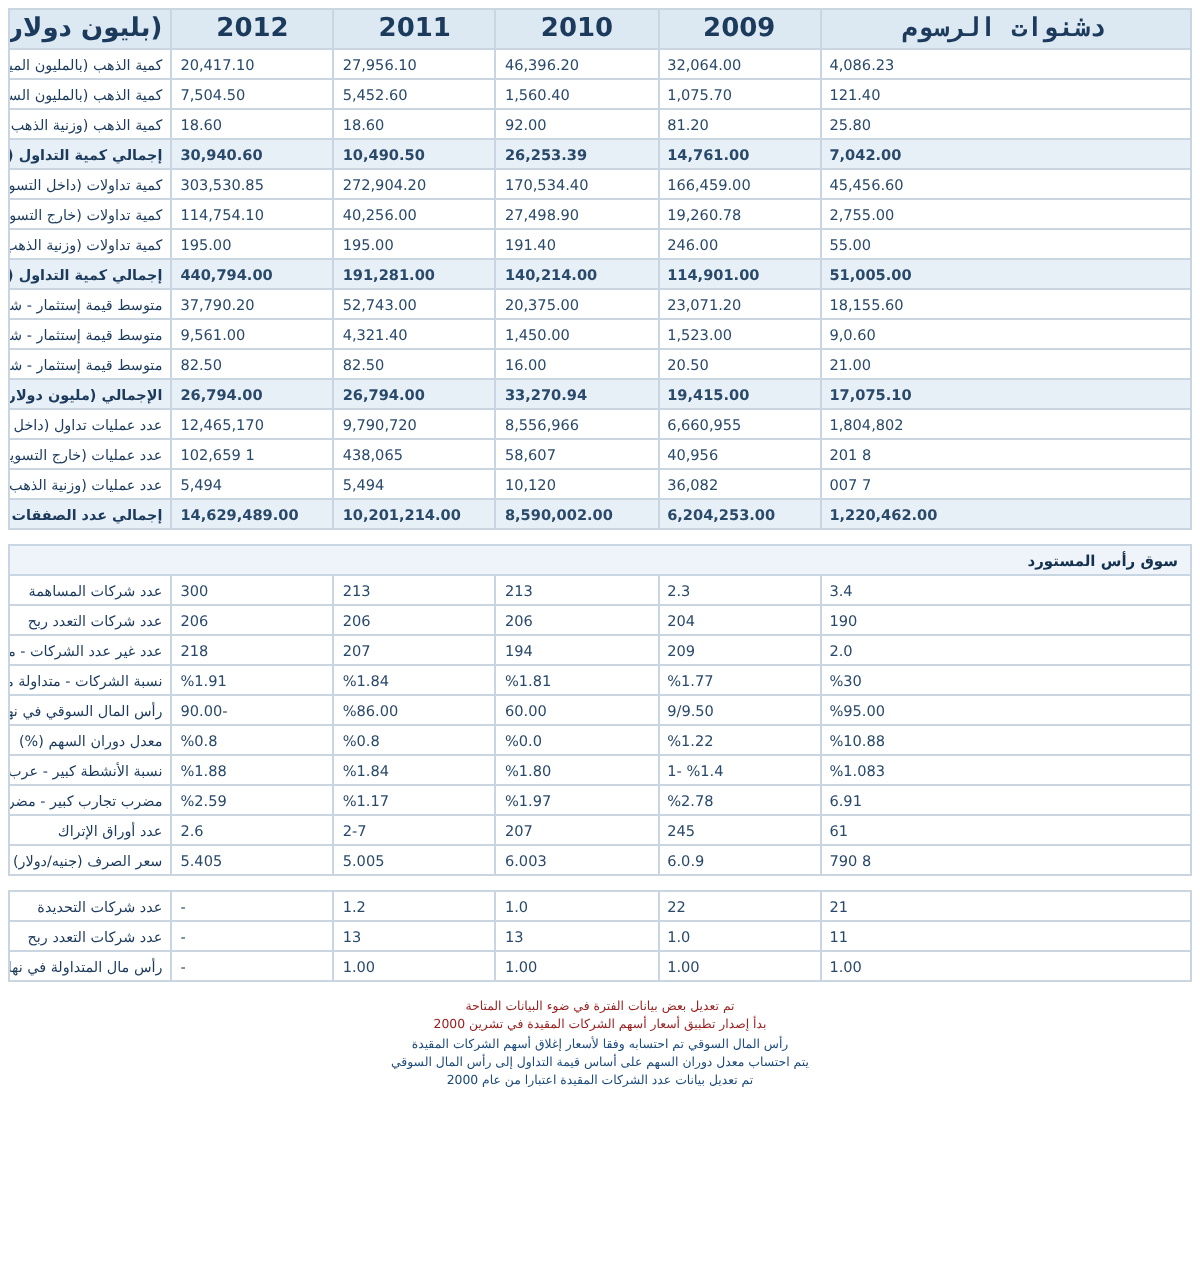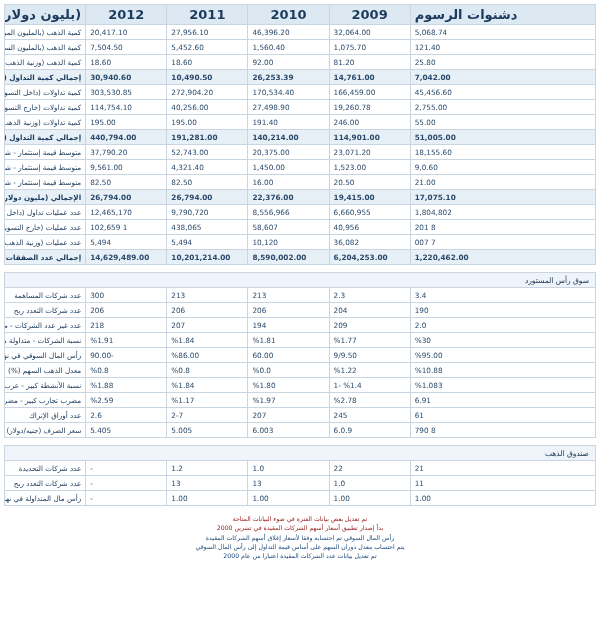--- a/index.html
+++ b/index.html
@@ -39,21 +39,21 @@
   col.c-num  { width: 81px; }
 
   th.hdr {
     background: #dce9f3;
     color: #1b3a5c;
     font-weight: bold;
     font-size: 13px;
     text-align: center;
     height: 17px;
   }
-  th.hdr.label-hdr { text-align: left; padding-right: 6px; }
+  th.hdr.label-hdr { text-align: center; padding-right: 6px; font-family: Liberation Mono, monospace; }
 
   td.label {
     text-align: right;
     background: #ffffff;
     color: #1b3a5c;
     font-size: 7.2px;
     padding-right: 6px;
   }
   td.num {
     text-align: left;
@@ -61,21 +61,21 @@
     font-size: 7.3px;
     padding-left: 6px;
     font-family: "DejaVu Sans", "Liberation Sans", sans-serif;
   }
   tr.total td {
     background: #e8f0f7;
     font-weight: bold;
   }
   tr.section td {
     background: #eef4f9;
-    font-weight: normal;
+    font-weight: bold;
     text-align: right;
     padding-right: 6px;
     color: #14324f;
   }
   .spacer { height: 7px; }
 
   .footnotes {
     margin-top: 6px;
     text-align: center;
     font-size: 6.2px;
@@ -106,21 +106,21 @@
         <th class="hdr label-hdr">دشنوات الرسوم</th>
         <th class="hdr">2009</th>
         <th class="hdr">2010</th>
         <th class="hdr">2011</th>
         <th class="hdr">2012</th>
         <th class="hdr">(بليون دولار 2013)</th>
       </tr>
     </thead>
     <tbody>
       <tr>
-        <td class="num">5,068.74</td>
+        <td class="num">4,086.23</td>
         <td class="num">32,064.00</td>
         <td class="num">46,396.20</td>
         <td class="num">27,956.10</td>
         <td class="num">20,417.10</td>
         <td class="label">كمية الذهب (بالمليون الميكرويون)</td>
       </tr>
       <tr>
         <td class="num">121.40</td>
         <td class="num">1,075.70</td>
         <td class="num">1,560.40</td>
@@ -196,21 +196,21 @@
         <td class="num">21.00</td>
         <td class="num">20.50</td>
         <td class="num">16.00</td>
         <td class="num">82.50</td>
         <td class="num">82.50</td>
         <td class="label">متوسط قيمة إستثمار - شهرية (وزنية الذهب)</td>
       </tr>
       <tr class="total">
         <td class="num">17,075.10</td>
         <td class="num">19,415.00</td>
-        <td class="num">22,376.00</td>
+        <td class="num">33,270.94</td>
         <td class="num">26,794.00</td>
         <td class="num">26,794.00</td>
         <td class="label">الإجمالي (مليون دولار)</td>
       </tr>
       <tr>
         <td class="num">1,804,802</td>
         <td class="num">6,660,955</td>
         <td class="num">8,556,966</td>
         <td class="num">9,790,720</td>
         <td class="num">12,465,170</td>
@@ -297,21 +297,21 @@
         <td class="num">%86.00</td>
         <td class="num">-90.00</td>
         <td class="label">رأس المال السوقي في نهاية العام (بالمليار جنيه)</td>
       </tr>
       <tr>
         <td class="num">%10.88</td>
         <td class="num">%1.22</td>
         <td class="num">%0.0</td>
         <td class="num">%0.8</td>
         <td class="num">%0.8</td>
-        <td class="label">معدل الذهب السهم (%)</td>
+        <td class="label">معدل دوران السهم (%)</td>
       </tr>
       <tr>
         <td class="num">%1.083</td>
         <td class="num">%1.4 -1</td>
         <td class="num">%1.80</td>
         <td class="num">%1.84</td>
         <td class="num">%1.88</td>
         <td class="label">نسبة الأنشطة كبير - عرب في إجمالي قيمة التداول (%)</td>
       </tr>
       <tr>
@@ -346,23 +346,20 @@
   <table class="grid">
     <colgroup>
       <col class="c-label">
         <col class="c-num">
         <col class="c-num">
         <col class="c-num">
         <col class="c-num">
         <col class="c-num">
     </colgroup>
     <tbody>
-      <tr class="section">
-        <td colspan="6">صندوق الذهب</td>
-      </tr>
       <tr>
         <td class="num">21</td>
         <td class="num">22</td>
         <td class="num">1.0</td>
         <td class="num">1.2</td>
         <td class="num">-</td>
         <td class="label">عدد شركات التحديدة</td>
       </tr>
       <tr>
         <td class="num">11</td>

